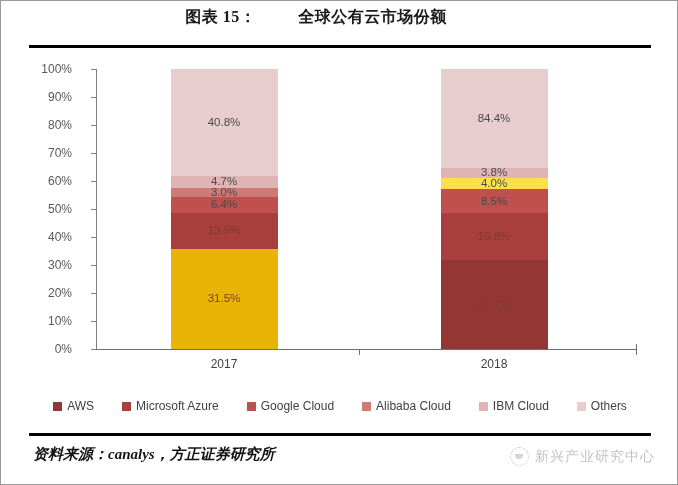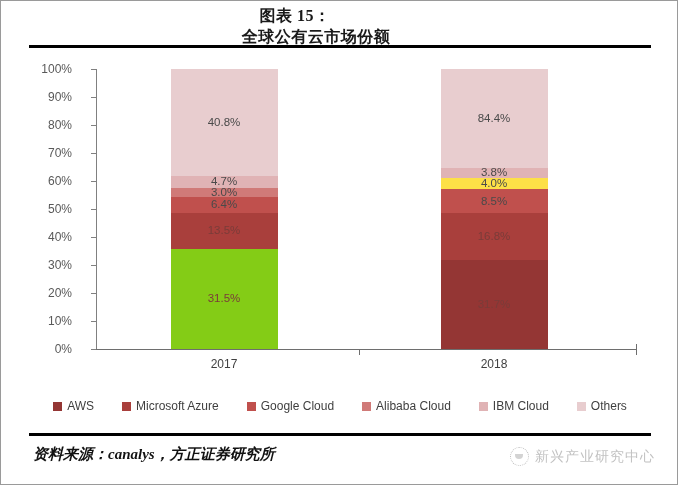--- a/index.html
+++ b/index.html
@@ -17,27 +17,26 @@
     background: #ffffff;
     border: 1px solid #9a9a9a;
     box-sizing: border-box;
     overflow: hidden;
   }
 
   
   #title-row {
     position: absolute;
     left: 0;
-    top: 12px;
+    top: 2px;
     width: 630px;
     height: 28px;
     display: flex;
     align-items: center;
     justify-content: center;
-    flex-direction: column;
   }
   .title-label, .title-text {
     font-family: "Liberation Serif", serif;
     font-weight: bold;
     font-size: 16px;
     color: #1a1a1a;
     letter-spacing: 0.5px;
     white-space: nowrap;
   }
   .title-label { margin-right: 42px; }
@@ -287,21 +286,21 @@
           </div>
           <div class="seg" style="height: 8.4px; background: rgb(208, 122, 120);">
             <span class="seg-label">3.0%</span>
           </div>
           <div class="seg" style="height: 17.92px; background: rgb(192, 80, 77);">
             <span class="seg-label">6.4%</span>
           </div>
           <div class="seg" style="height: 37.8px; background: rgb(169, 63, 60);">
             <span class="seg-label on-dark">13.5%</span>
           </div>
-          <div class="seg" style="height: 107px; background: #84cc16;">
+          <div class="seg" style="height: 107px; background: #eab308;">
             <span class="seg-label on-dark">31.5%</span>
           </div>
         </div>
         <div class="bar" style="left: 344.5px; height: 280px;">
           <div class="seg" style="height: 98.56px; background: rgb(232, 205, 207);">
             <span class="seg-label">84.4%</span>
           </div>
           <div class="seg" style="height: 10.64px; background: rgb(224, 179, 181);">
             <span class="seg-label">3.8%</span>
           </div>

